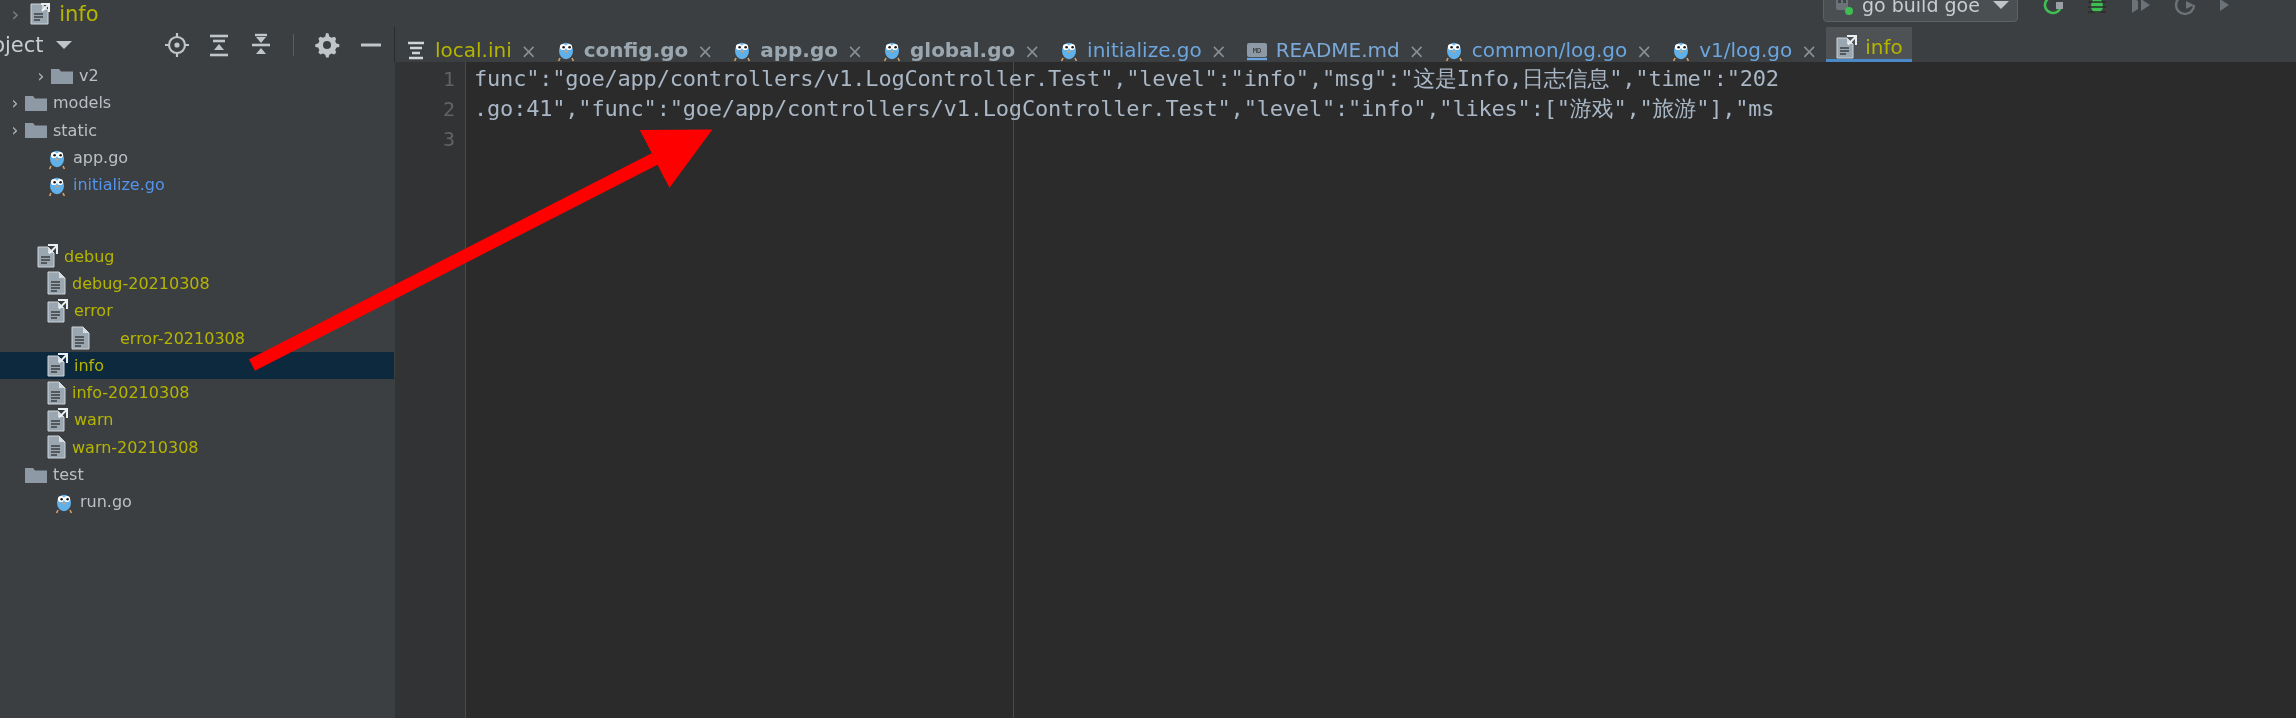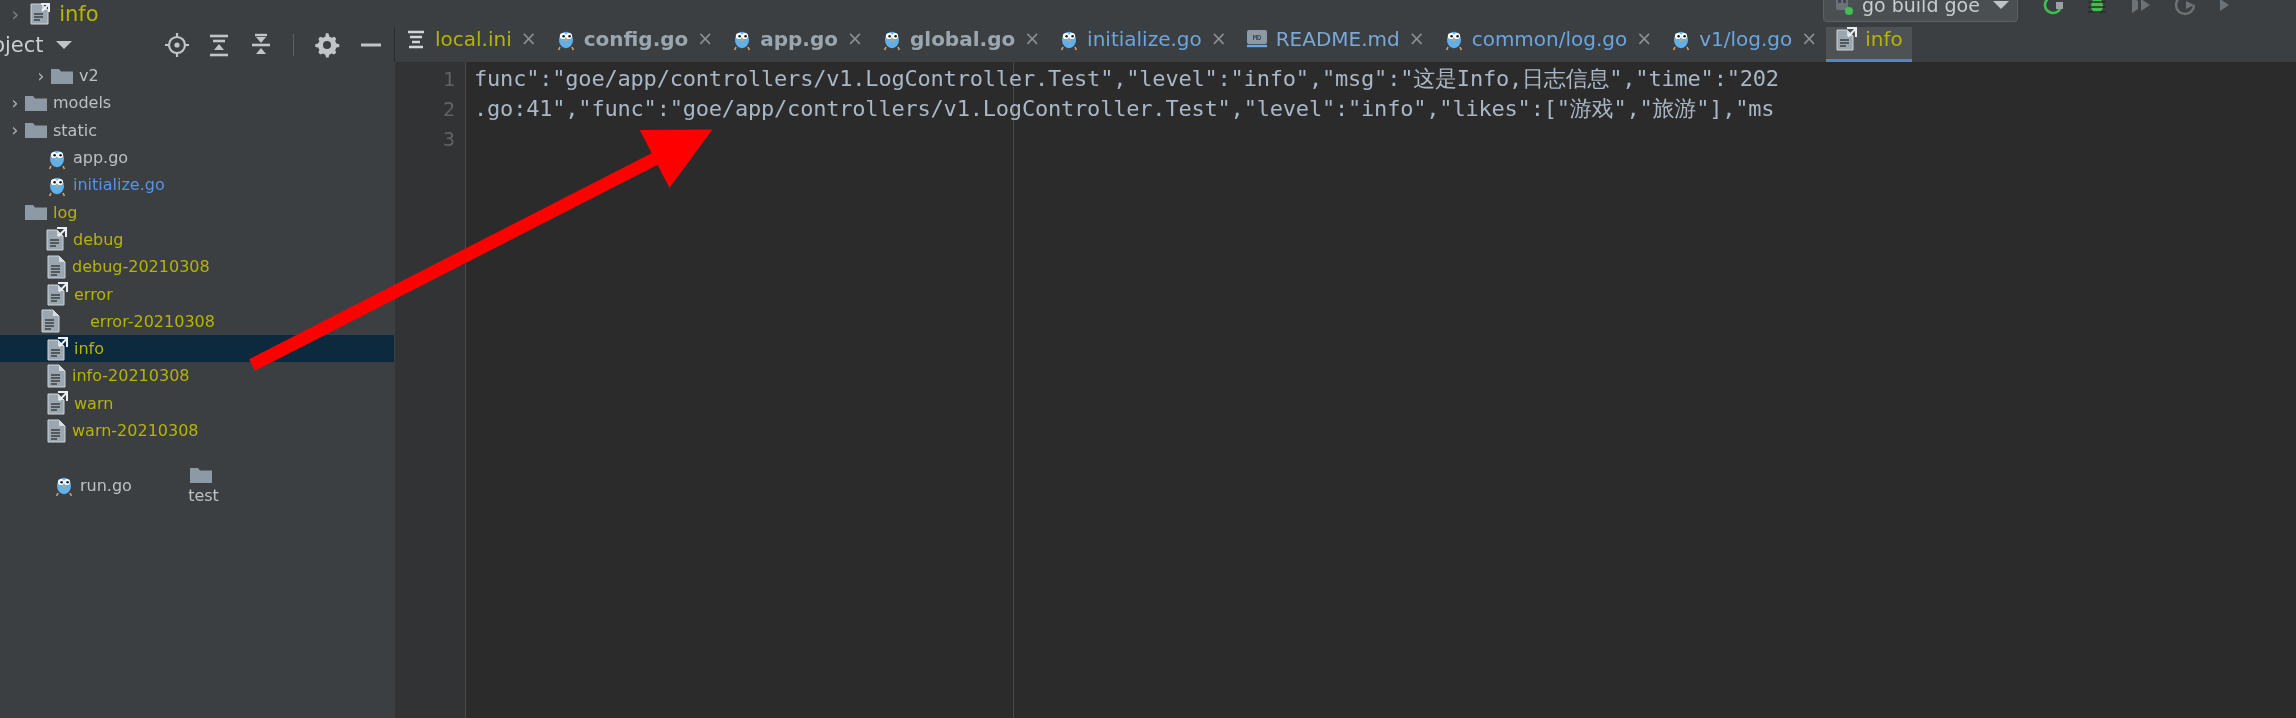--- a/index.html
+++ b/index.html
@@ -140,21 +140,21 @@
     width: 1901px; height: 35px;
     background: #3c3f41;
     border-bottom: 1px solid #2b2b2b;
     display: flex;
     align-items: stretch;
     overflow: hidden;
     white-space: nowrap;
   }
   .tab {
     display: flex;
-    align-items: flex-start;
+    align-items: flex-end;
     padding: 0 9px;
     height: 35px;
     box-sizing: border-box;
     flex: 0 0 auto;
     gap: 7px;
   }
   .tab.active {
     background: #4e5254;
     border-bottom: 3px solid #4a88c7;
   }
@@ -538,28 +538,21 @@
             <ellipse cx="11" cy="13" rx="7" ry="8.2" fill="#62b0e8"></ellipse>
             <circle cx="8" cy="9" r="3.1" fill="#ffffff"></circle>
             <circle cx="14" cy="9" r="3.1" fill="#ffffff"></circle>
             <circle cx="8.6" cy="9.2" r="1.3" fill="#1b1b1b"></circle>
             <circle cx="14.6" cy="9.2" r="1.3" fill="#1b1b1b"></circle>
             <path d="M9.6 13 q1.4 1.5 2.8 0" stroke="#d8a06a" stroke-width="1.3" fill="none"></path>
             <path d="M5 20 l-1.4 3 M17 20 l1.4 3" stroke="#d8a06a" stroke-width="1.6"></path>
           </svg></span>
         <span class="tree-label blue">initialize.go</span>
       </div>
-      <div class="tree-row" style="padding-left: 8px;">
-        <span class="chevron">&nbsp;</span>
-        <span class="ico"><svg width="24" height="22" viewBox="0 0 24 22">
-            <path d="M1 4 h8 l2 2.4 h12 v12.6 h-22 z" fill="#8d9aa5"></path>
-          </svg></span>
-        <span class="tree-label yellow">log</span>
-      </div>
-      <div class="tree-row" style="padding-left: 29px;">
+      <div class="tree-row" style="padding-left: 20px; margin-top: 44px;">
         <span class="chevron">&nbsp;</span>
         <span class="ico"><svg width="23" height="24" viewBox="0 0 23 24">
             <path d="M2 3 h10 l6 6 v14 h-16 z" fill="#9aa7b0" stroke="#cdd4d9" stroke-width="1"></path>
             <path d="M12 3 v6 h6 z" fill="#d6dde2"></path>
             <path d="M5 13 h9 M5 16 h9 M5 19 h6" stroke="#3c3f41" stroke-width="1.3"></path>
             <path d="M12 1 h9 v9" fill="none" stroke="#e9eff3" stroke-width="2"></path>
             <path d="M13 9.5 L20.5 2" stroke="#e9eff3" stroke-width="2"></path>
           </svg></span>
         <span class="tree-label yellow">debug</span>
       </div>
@@ -576,21 +569,21 @@
         <span class="chevron">&nbsp;</span>
         <span class="ico"><svg width="23" height="24" viewBox="0 0 23 24">
             <path d="M2 3 h10 l6 6 v14 h-16 z" fill="#9aa7b0" stroke="#cdd4d9" stroke-width="1"></path>
             <path d="M12 3 v6 h6 z" fill="#d6dde2"></path>
             <path d="M5 13 h9 M5 16 h9 M5 19 h6" stroke="#3c3f41" stroke-width="1.3"></path>
             <path d="M12 1 h9 v9" fill="none" stroke="#e9eff3" stroke-width="2"></path>
             <path d="M13 9.5 L20.5 2" stroke="#e9eff3" stroke-width="2"></path>
           </svg></span>
         <span class="tree-label yellow">error</span>
       </div>
-      <div class="tree-row" style=" gap: 24px;">
+      <div class="tree-row" style="padding-left: 30px; gap: 24px;">
         <span class="chevron">&nbsp;</span>
         <span class="ico"><svg width="21" height="24" viewBox="0 0 21 24">
             <path d="M2 1 h11 l6 6 v16 h-17 z" fill="#9aa7b0" stroke="#cdd4d9" stroke-width="1"></path>
             <path d="M13 1 v6 h6 z" fill="#d6dde2"></path>
             <path d="M5 11 h9 M5 14 h9 M5 17 h9 M5 20 h6" stroke="#3c3f41" stroke-width="1.3"></path>
           </svg></span>
         <span class="tree-label yellow">error-20210308</span>
       </div>
       <div class="tree-row selected" style="padding-left: 30px;">
         <span class="chevron">&nbsp;</span>
@@ -625,21 +618,21 @@
       </div>
       <div class="tree-row" style="padding-left: 30px;">
         <span class="chevron">&nbsp;</span>
         <span class="ico"><svg width="21" height="24" viewBox="0 0 21 24">
             <path d="M2 1 h11 l6 6 v16 h-17 z" fill="#9aa7b0" stroke="#cdd4d9" stroke-width="1"></path>
             <path d="M13 1 v6 h6 z" fill="#d6dde2"></path>
             <path d="M5 11 h9 M5 14 h9 M5 17 h9 M5 20 h6" stroke="#3c3f41" stroke-width="1.3"></path>
           </svg></span>
         <span class="tree-label yellow">warn-20210308</span>
       </div>
-      <div class="tree-row" style="padding-left: 8px; flex-direction: column;">
+      <div class="tree-row" style="padding-left: 8px;">
         <span class="chevron">&nbsp;</span>
         <span class="ico"><svg width="24" height="22" viewBox="0 0 24 22">
             <path d="M1 4 h8 l2 2.4 h12 v12.6 h-22 z" fill="#8d9aa5"></path>
           </svg></span>
         <span class="tree-label grey">test</span>
       </div>
       <div class="tree-row" style="padding-left: 37px;">
         <span class="chevron">&nbsp;</span>
         <span class="ico"><svg width="22" height="24" viewBox="0 0 22 24">
             <ellipse cx="11" cy="13" rx="7" ry="8.2" fill="#62b0e8"></ellipse>

